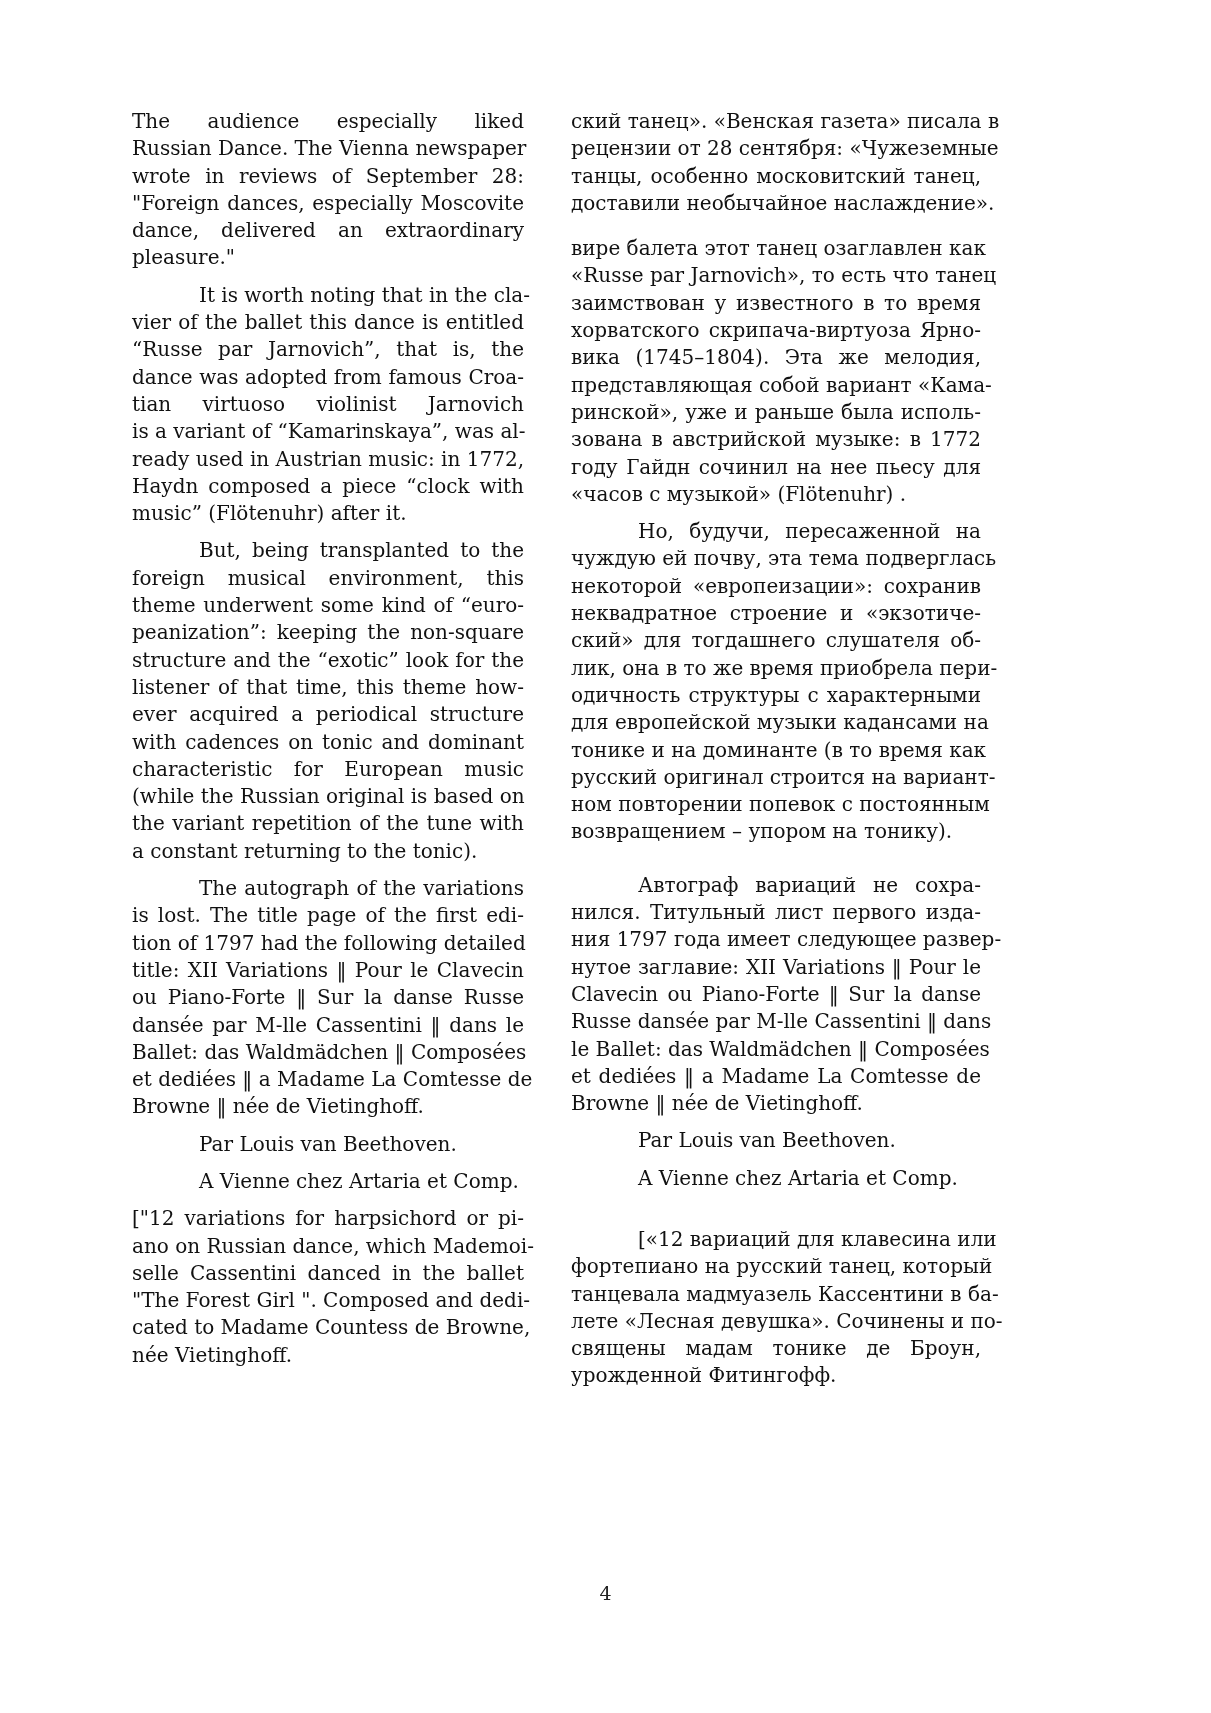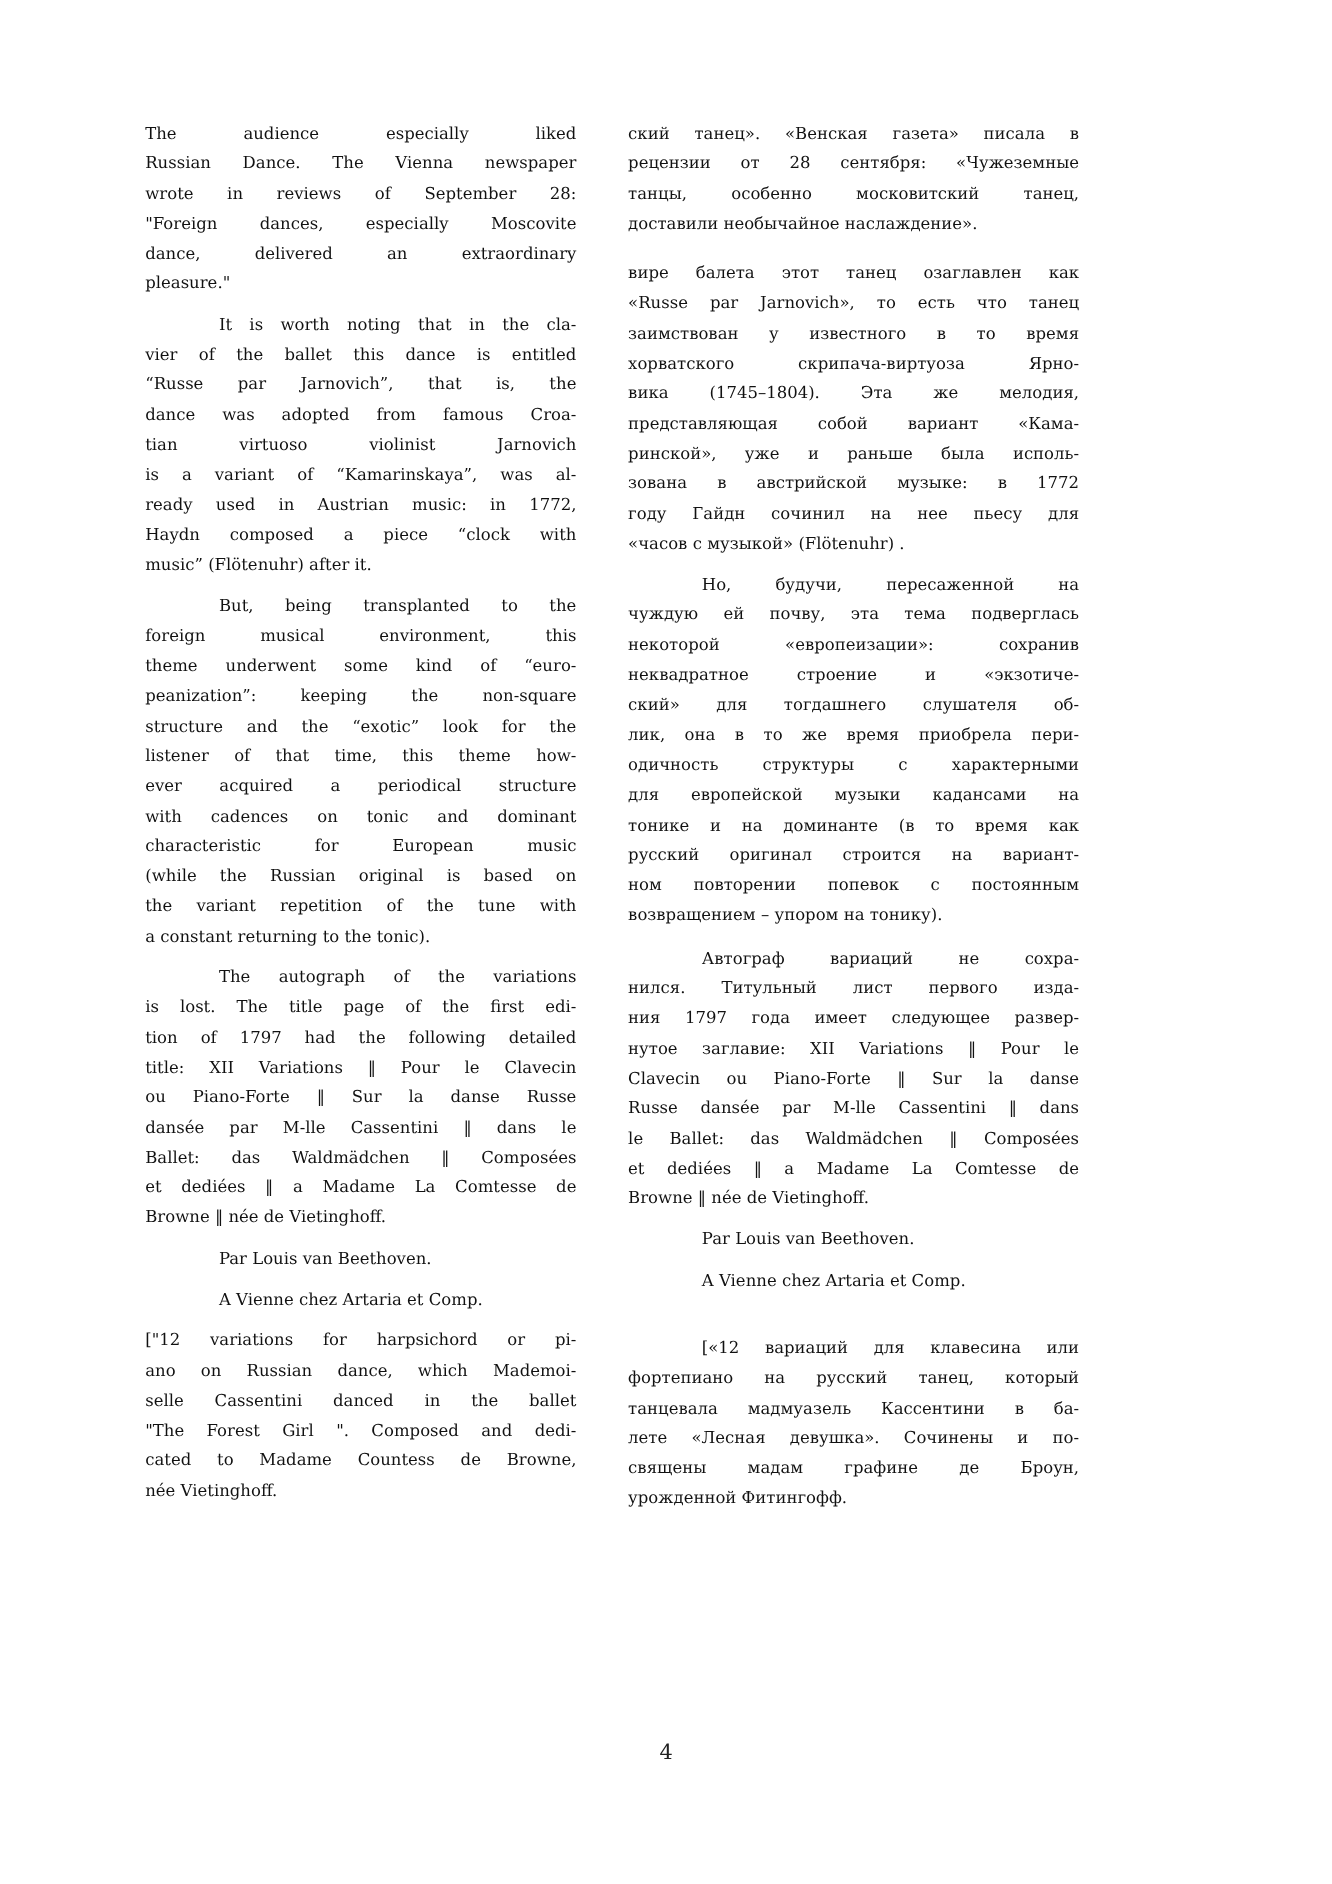--- a/index.html
+++ b/index.html
@@ -1,18 +1,18 @@
 <!DOCTYPE html>
 <html><head>
 <meta charset="utf-8">
 <style>
   html, body { margin: 0; padding: 0; background: #ffffff; }
   body { width: 1211px; height: 1713px; position: relative; overflow: hidden;
          font-family: "DejaVu Serif", "Liberation Serif", serif; color: #111; }
-  .col { position: absolute; top: 108px; font-size: 15px; line-height: 27.3px;
+  .col { position: absolute; top: 108px; font-size: 20px; line-height: 27.3px;
          text-align: justify; }
   .col.left { left: 132px; width: 392px; }
   .col.right { left: 571px; width: 410px; }
   .para { margin: 0 0 10px 0; }
   .para.indent { text-indent: 67px; }
   .line { display: block; text-align: justify; text-align-last: justify; white-space: nowrap; }
   .line.last { text-align-last: left; }
   .centerline { display: block; padding-left: 67px; white-space: nowrap; }
   .page-number { position: absolute; top: 1582px; left: 0; width: 1211px; text-align: center;
                  font-size: 19px; color: #222; }
@@ -107,21 +107,21 @@
       <span class="line">неквадратное строение и «экзотиче-</span>
       <span class="line">ский» для тогдашнего слушателя об-</span>
       <span class="line">лик, она в то же время приобрела пери-</span>
       <span class="line">одичность структуры с характерными</span>
       <span class="line">для европейской музыки кадансами на</span>
       <span class="line">тонике и на доминанте (в то время как</span>
       <span class="line">русский оригинал строится на вариант-</span>
       <span class="line">ном повторении попевок с постоянным</span>
       <span class="line last">возвращением – упором на тонику).</span>
     </div>
-  <div class="para indent" style="margin-top: 12px; text-indent: 0px;">
+  <div class="para indent" style="margin-top: 26px; text-indent: 0px;">
       <span class="line" style="padding-left: 67px;">Автограф вариаций не сохра-</span>
       <span class="line">нился. Титульный лист первого изда-</span>
       <span class="line">ния 1797 года имеет следующее развер-</span>
       <span class="line">нутое заглавие: XII Variations ‖ Pour le</span>
       <span class="line">Clavecin ou Piano-Forte ‖ Sur la danse</span>
       <span class="line">Russe dansée par M-lle Cassentini ‖ dans</span>
       <span class="line">le Ballet: das Waldmädchen ‖ Composées</span>
       <span class="line">et dediées ‖ a Madame La Comtesse de</span>
       <span class="line last">Browne ‖ née de Vietinghoff.</span>
     </div>
@@ -129,18 +129,18 @@
     <span class="centerline">Par Louis van Beethoven.</span>
   </div>
   <div class="para">
     <span class="centerline">A Vienne chez Artaria et Comp.</span>
   </div>
   <div class="para indent" style="text-indent: 0px; margin-top: 34px;">
       <span class="line" style="padding-left: 67px;">[«12 вариаций для клавесина или</span>
       <span class="line">фортепиано на русский танец, который</span>
       <span class="line">танцевала мадмуазель Кассентини в ба-</span>
       <span class="line">лете «Лесная девушка». Сочинены и по-</span>
-      <span class="line">священы мадам графине де Броун,</span>
+      <span class="line">священы мадам тонике де Броун,</span>
       <span class="line last">урожденной Фитингофф.</span>
     </div>
 </div>
 
 <div class="page-number">4</div>
 
 </body></html>

